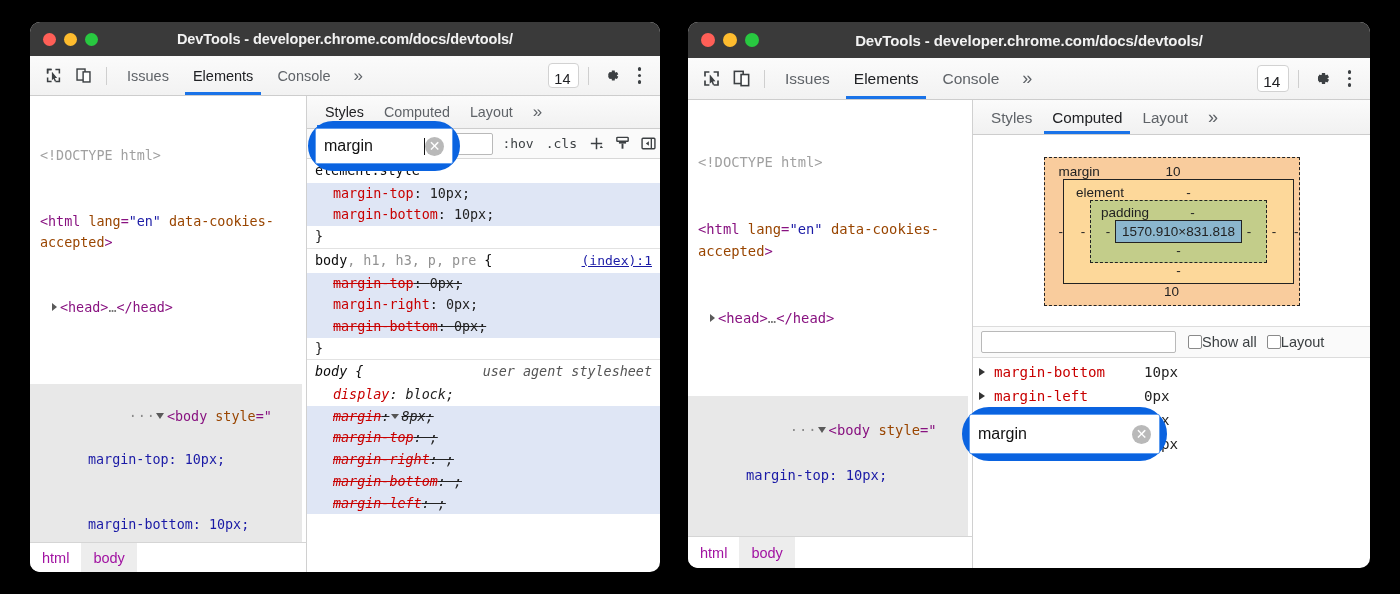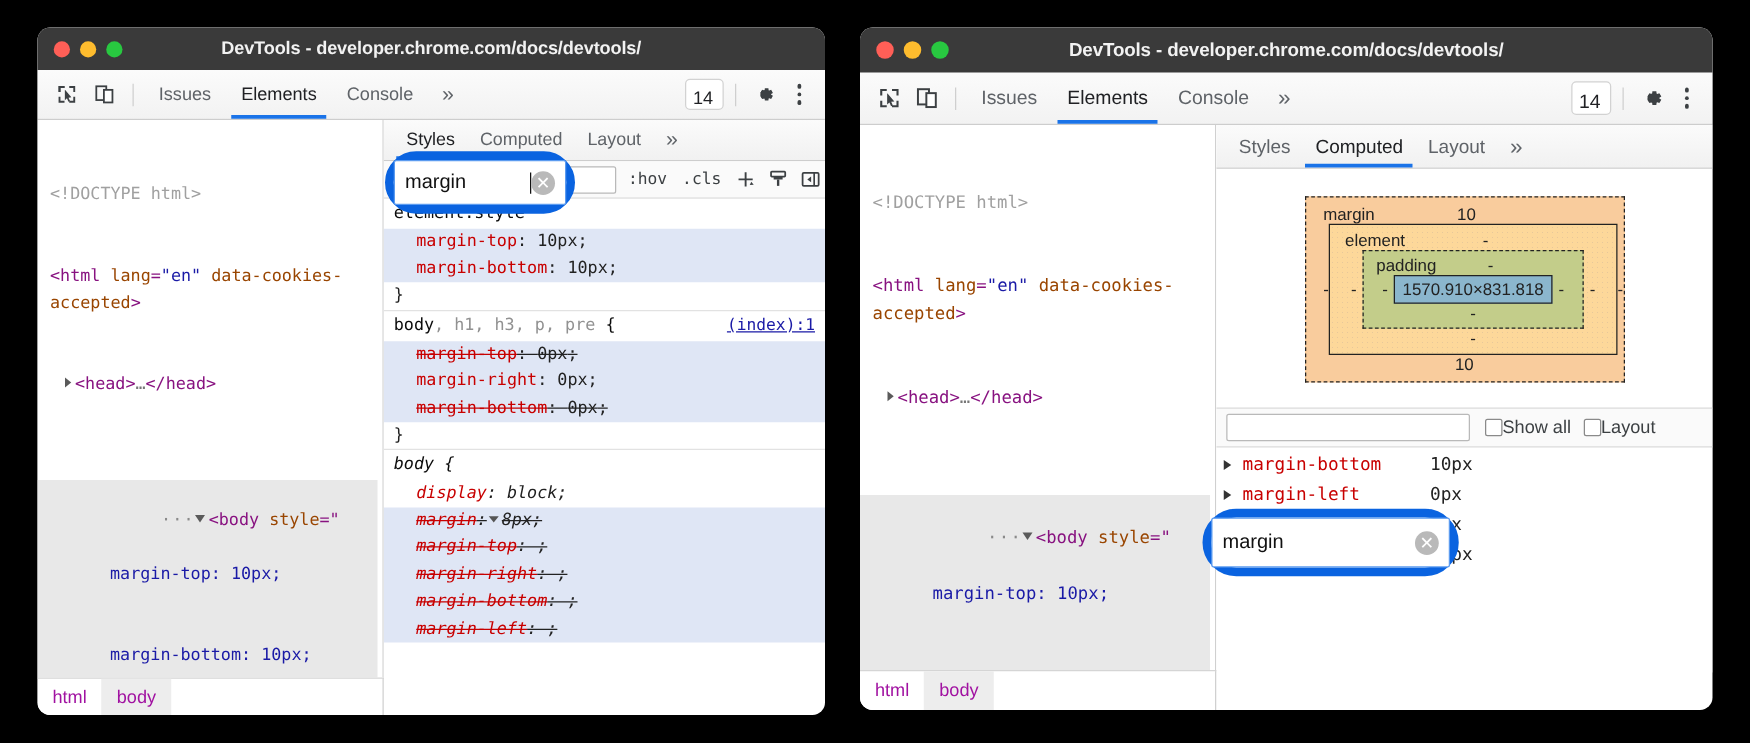--- a/index.html
+++ b/index.html
@@ -417,20 +417,21 @@
             <div class="decl sub"><span class="prop strike">margin-top</span><span class="v" style="text-decoration:line-through">: </span><span class="v" style="text-decoration:line-through">0px</span><span class="v" style="text-decoration:line-through">;</span></div>
             <div class="decl sub"><span class="prop">margin-right</span><span class="v">: </span><span class="v">0px</span><span class="v">;</span></div>
             <div class="decl sub"><span class="prop strike">margin-bottom</span><span class="v" style="text-decoration:line-through">: </span><span class="v" style="text-decoration:line-through">0px</span><span class="v" style="text-decoration:line-through">;</span></div>
           </div>
           <div class="brace">}</div>
         </div>
 
         <div class="rule">
           <div class="rule-head">
             <span class="sel-main" style="font-style:italic"><span>body</span> {</span>
+            <span class="ua">user agent stylesheet</span>
           </div>
           <div class="rule-body light" style="font-style:italic">
             <div class="decl"><span class="prop">display</span><span class="v">: </span><span class="v">block</span><span class="v">;</span></div>
           </div>
           <div class="rule-body" style="font-style:italic">
             <div class="decl"><span class="prop strike">margin</span><span class="v" style="text-decoration:line-through">:</span><span class="arrow-dn"></span><span class="v" style="text-decoration:line-through">8px</span><span class="v" style="text-decoration:line-through">;</span></div>
             <div class="decl sub"><span class="prop strike">margin-top</span><span class="v" style="text-decoration:line-through">: ;</span></div>
             <div class="decl sub"><span class="prop strike">margin-right</span><span class="v" style="text-decoration:line-through">: ;</span></div>
             <div class="decl sub"><span class="prop strike">margin-bottom</span><span class="v" style="text-decoration:line-through">: ;</span></div>
             <div class="decl sub"><span class="prop strike">margin-left</span><span class="v" style="text-decoration:line-through">: ;</span></div>

